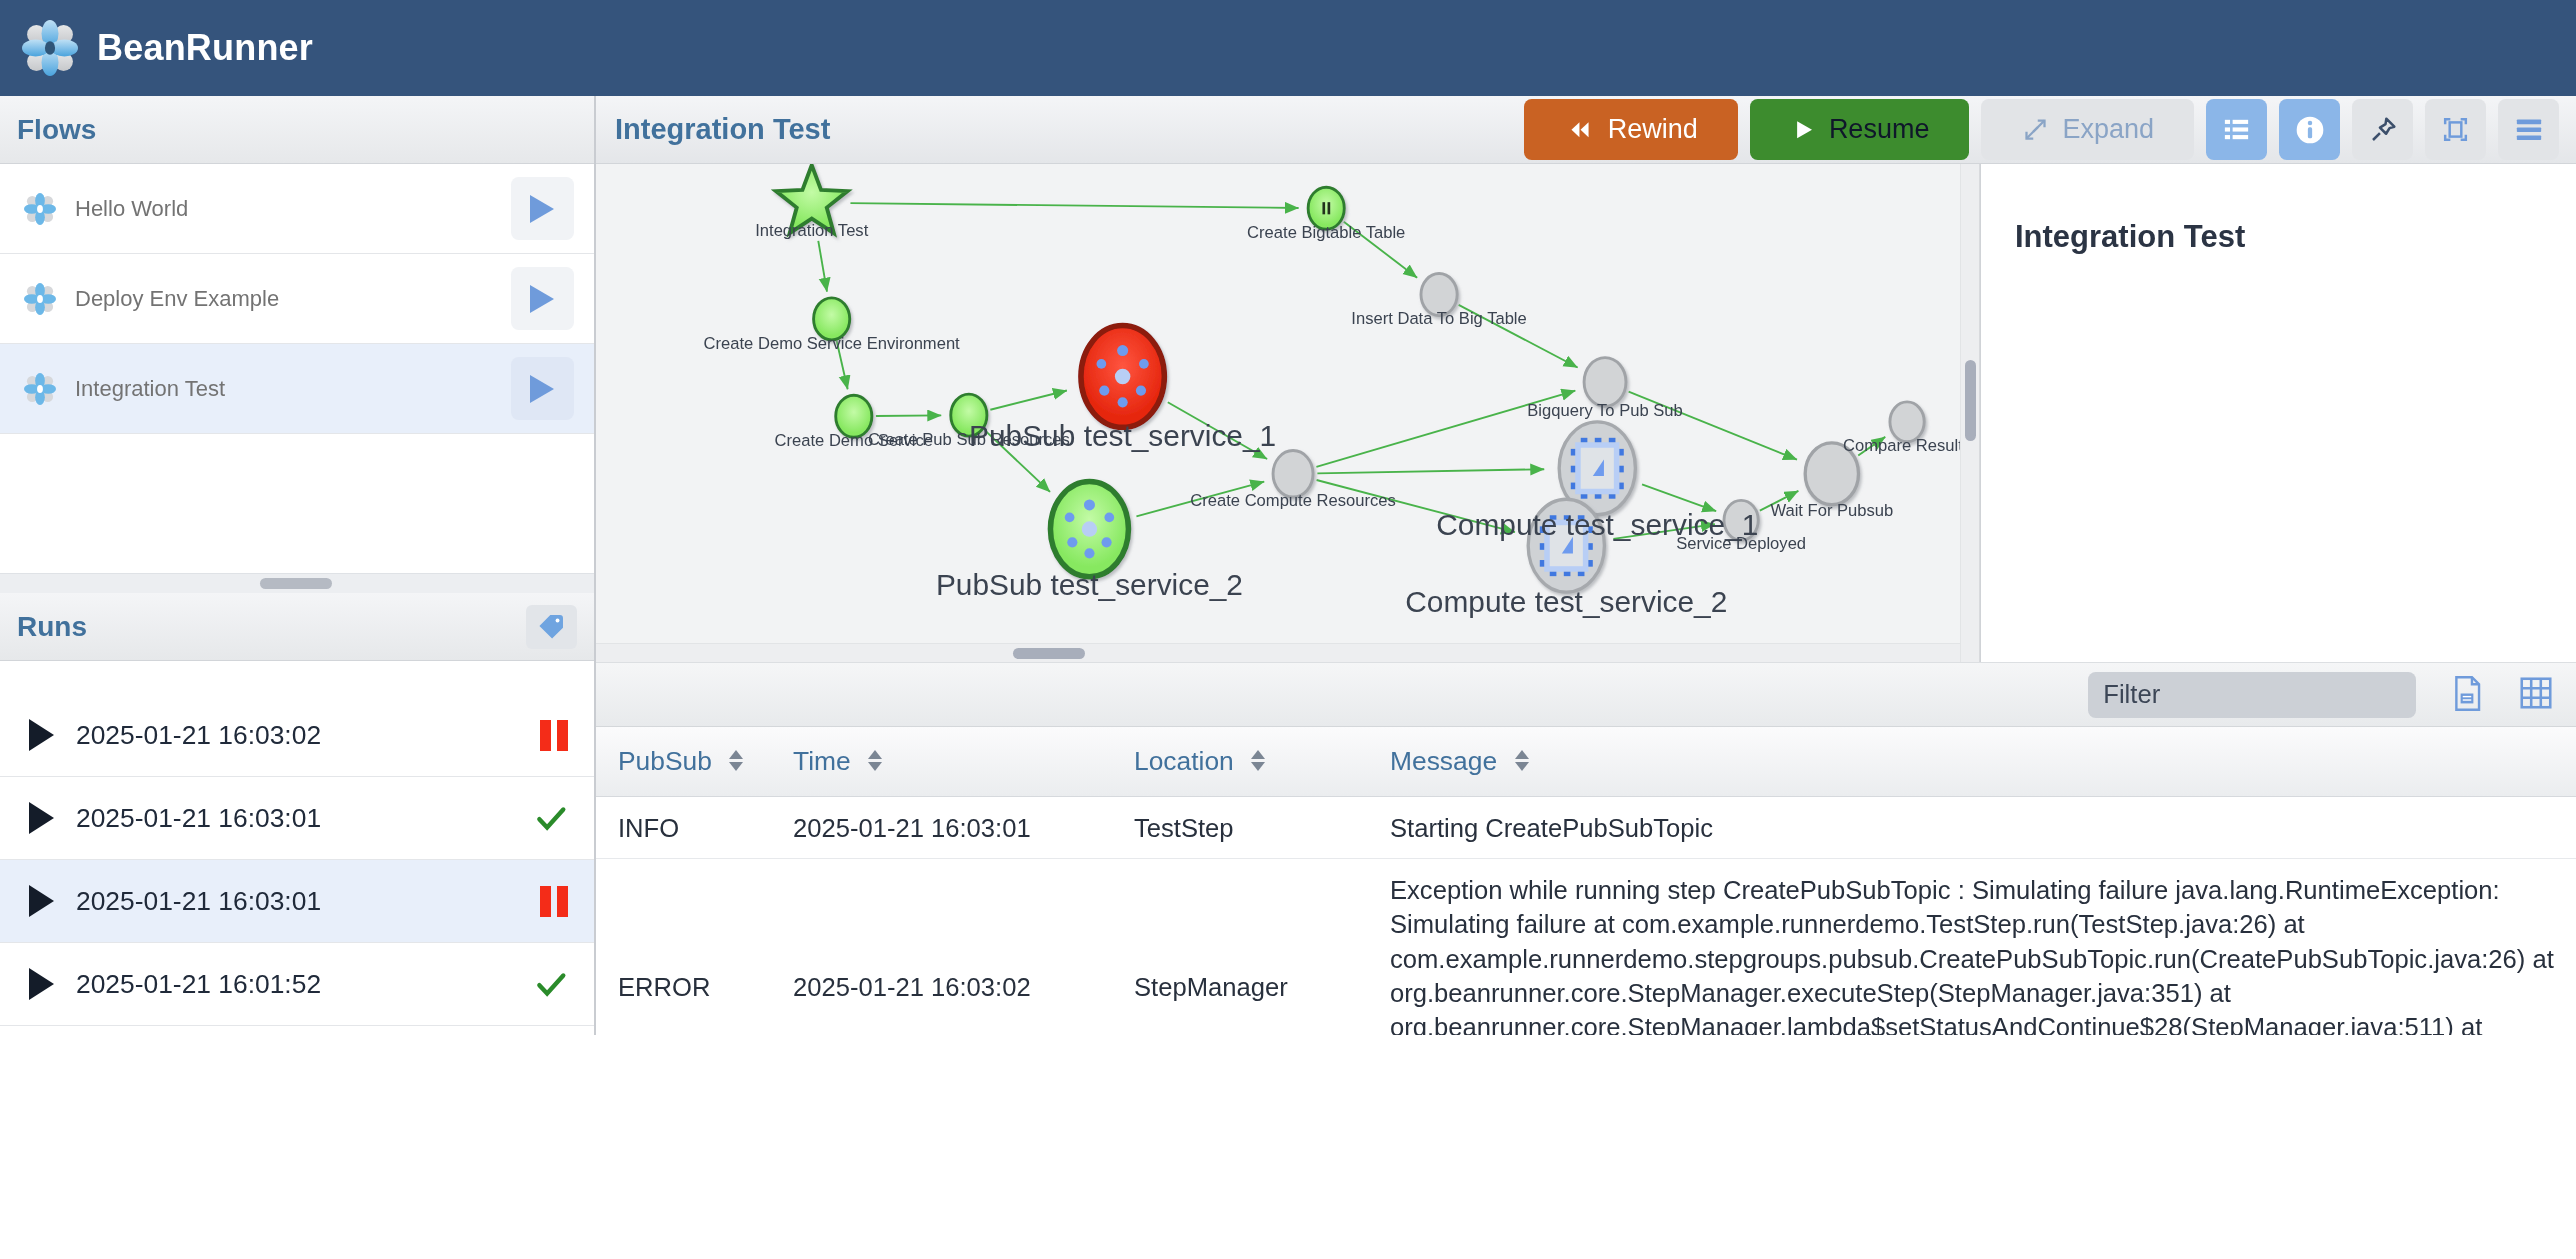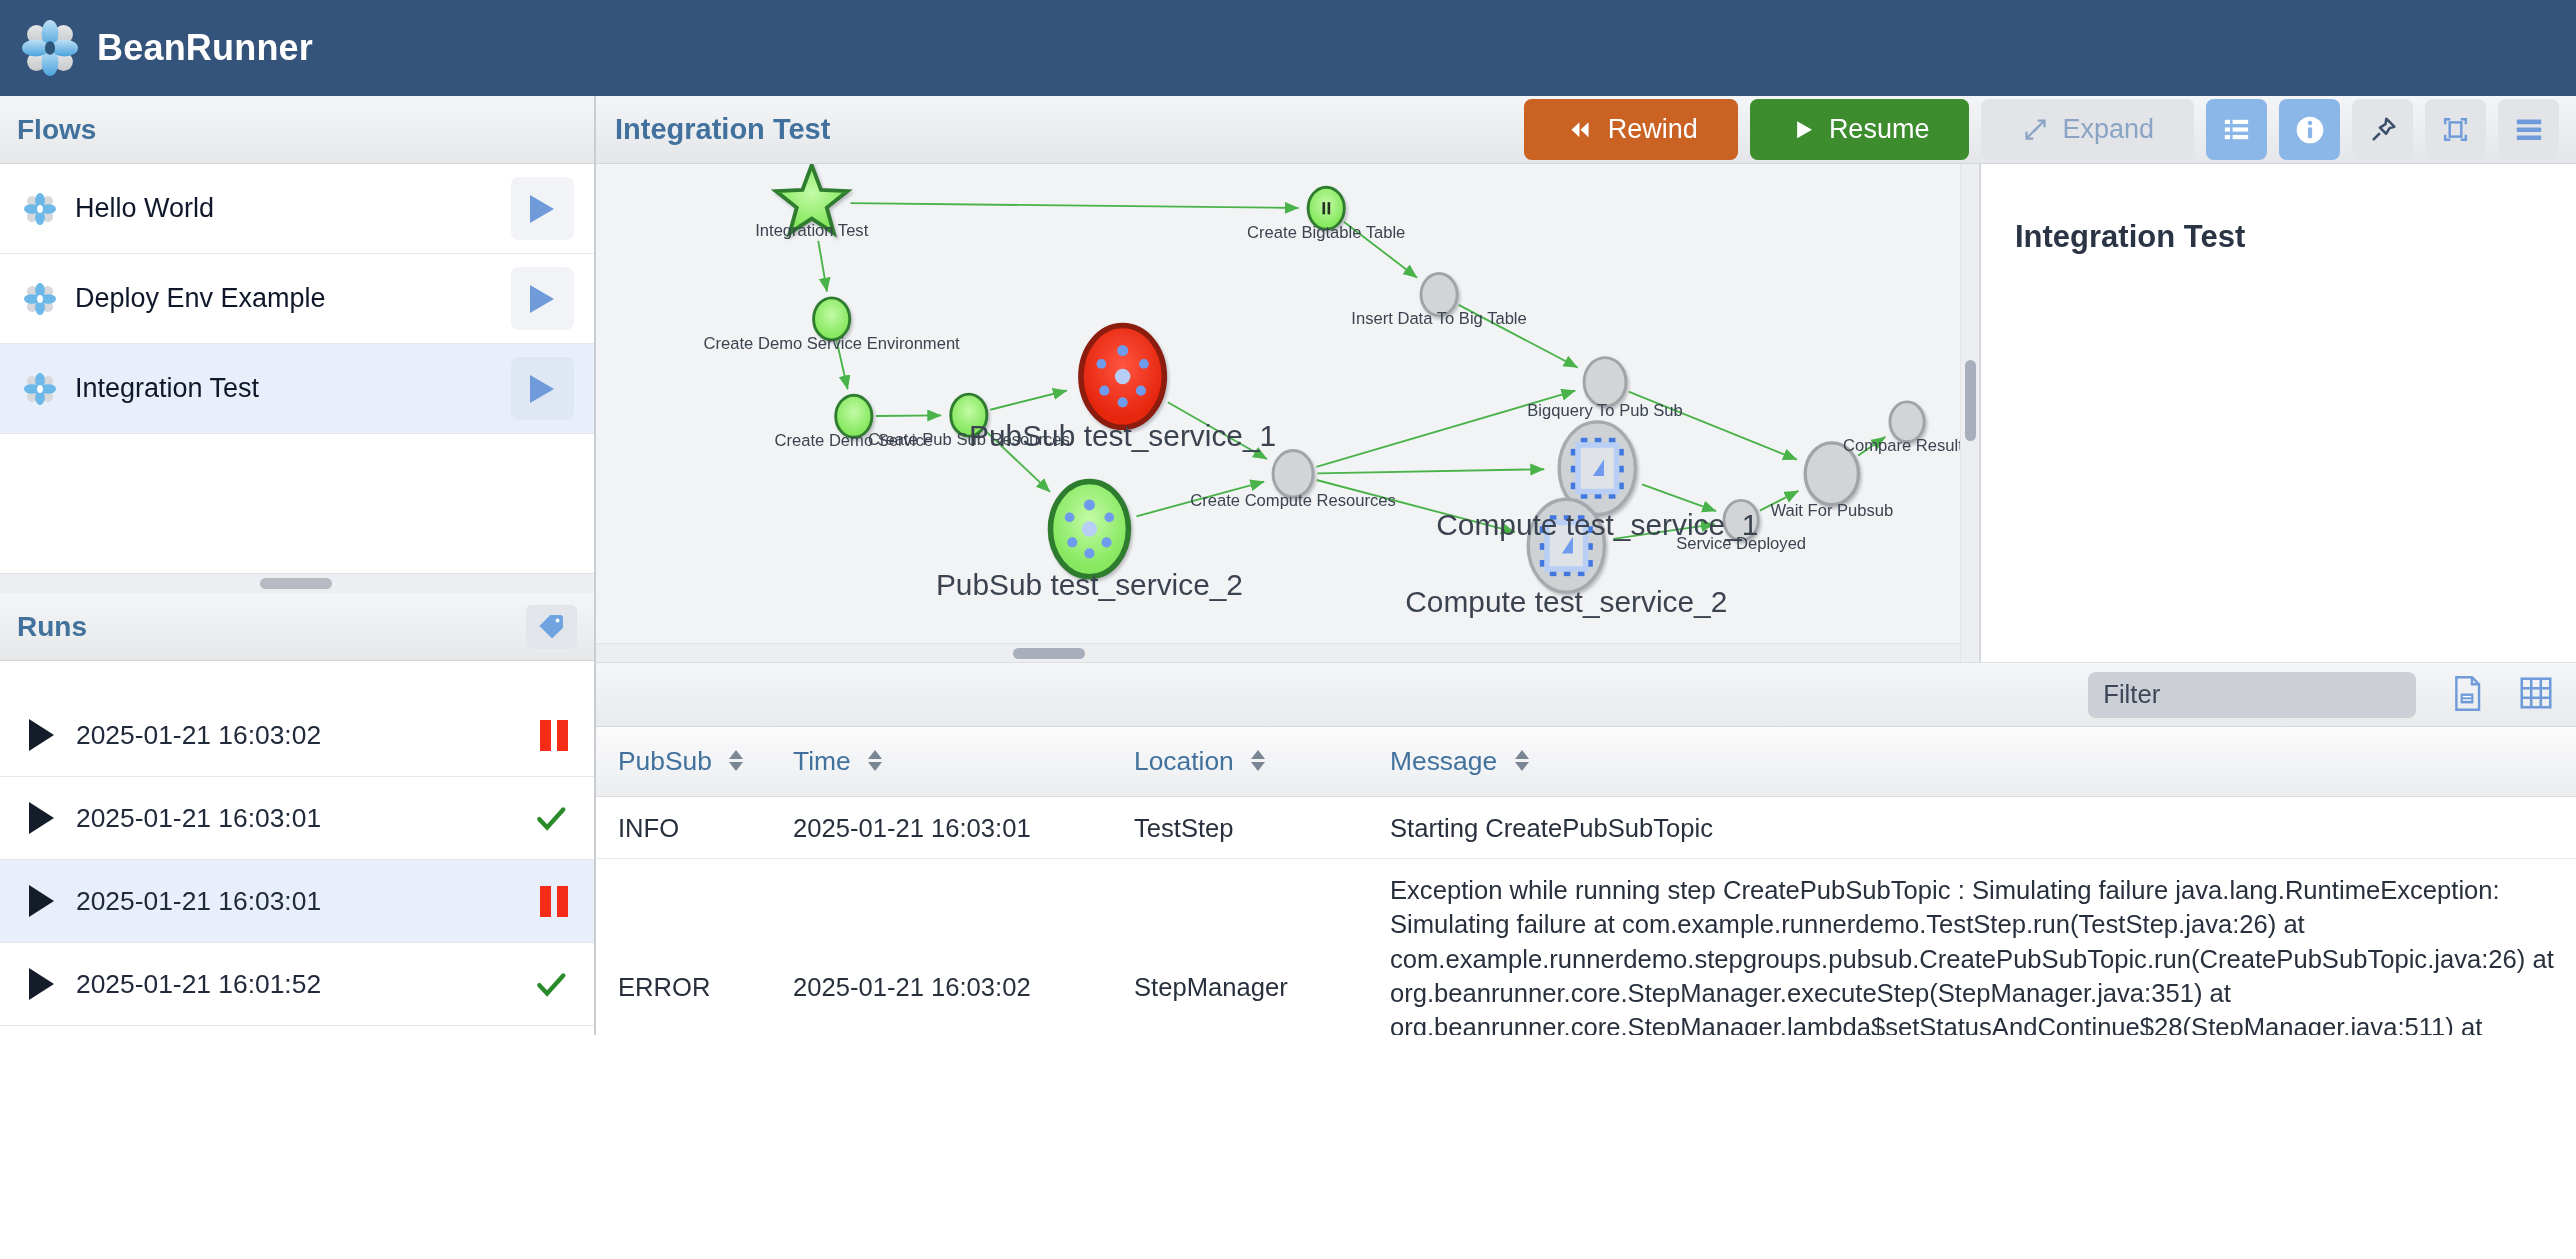--- a/index.html
+++ b/index.html
@@ -71,22 +71,22 @@
     display: flex;
     align-items: center;
     padding: 0 0 0 24px;
     border-bottom: 0.9px solid #e4e6e9;
     background: #ffffff;
     position: relative;
   }
   .flow-item.selected { background: #e8effa; }
   .flow-icon { width: 32px; height: 32px; flex: 0 0 32px; position: relative; }
   .flow-label {
-    font-size: 27px;
-    color: #0f172a;
+    font-size: 22px;
+    color: #737373;
     margin-left: 19px;
   }
   .run-btn {
     position: absolute;
     right: 20.4px;
     width: 63px; height: 63px;
     background: #f1f3f6;
     border-radius: 7.7px;
     display: flex; align-items: center; justify-content: center;
   }
@@ -170,21 +170,21 @@
     border-radius: 7.7px;
     display: flex;
     align-items: center;
     justify-content: center;
     gap: 12px;
     padding: 0 40px;
     font-size: 27px;
     white-space: nowrap;
   }
   .tb-btn.rewind { background: #c96223; color: #fff; min-width: 173px; }
-  .tb-btn.resume { background: #3d8c2e; color: #ffffff; min-width: 173px; text-align: center; }
+  .tb-btn.resume { background: #3d8c2e; color: #0f172a; min-width: 173px; text-align: center; }
   .tb-btn.expand { background: #e2e4e7; color: #8aa4c6; min-width: 170px; }
   .tb-icon-btn {
     width: 61px; height: 61px;
     border-radius: 7.7px;
     background: #e2e4e7;
     display: flex; align-items: center; justify-content: center;
   }
   .tb-icon-btn.active { background: #8bb6e8; }
 
   

